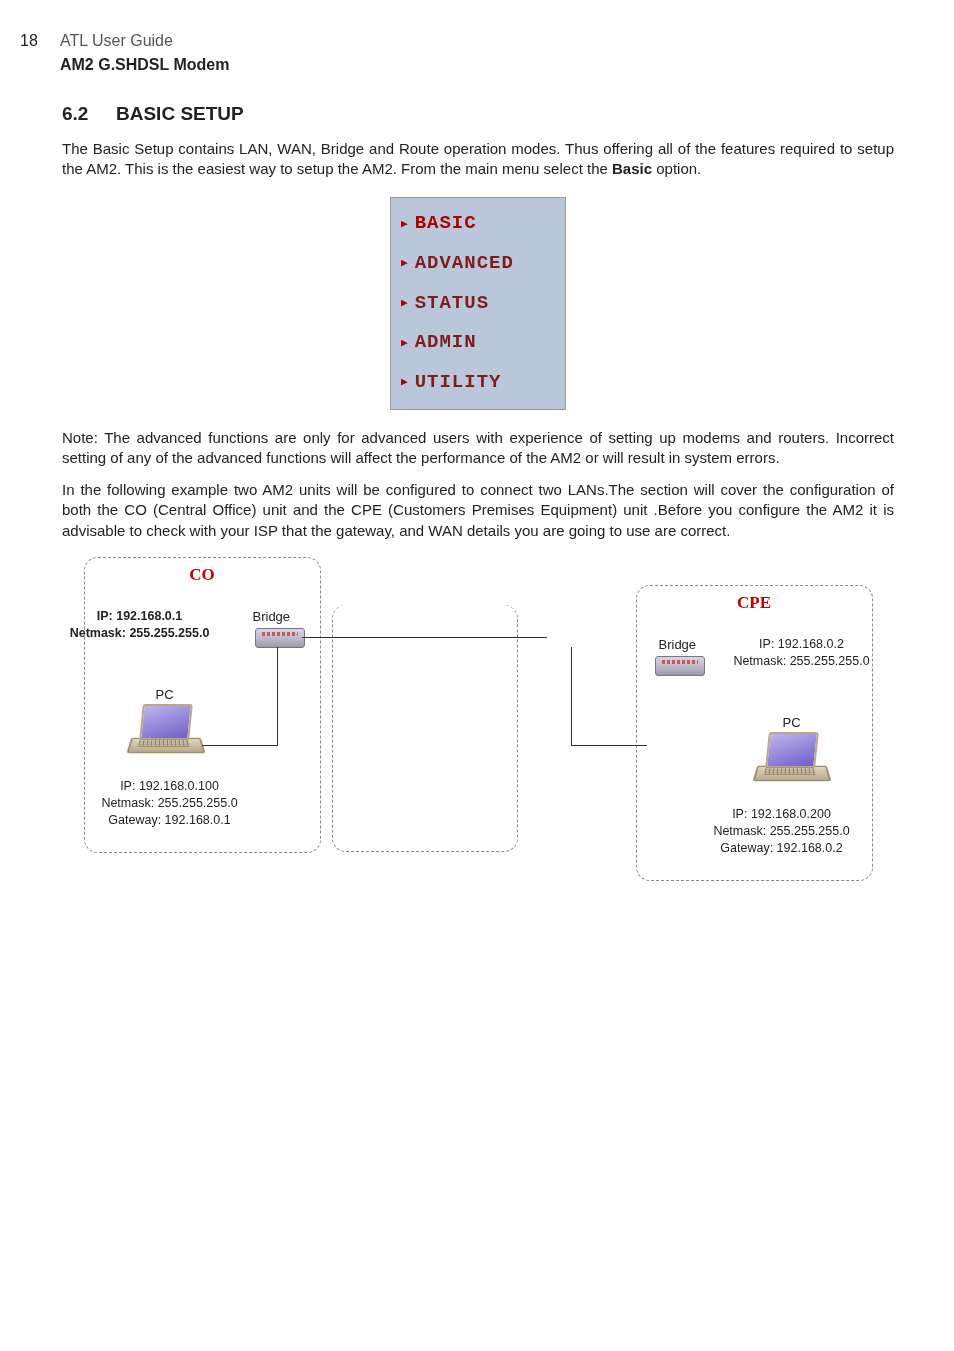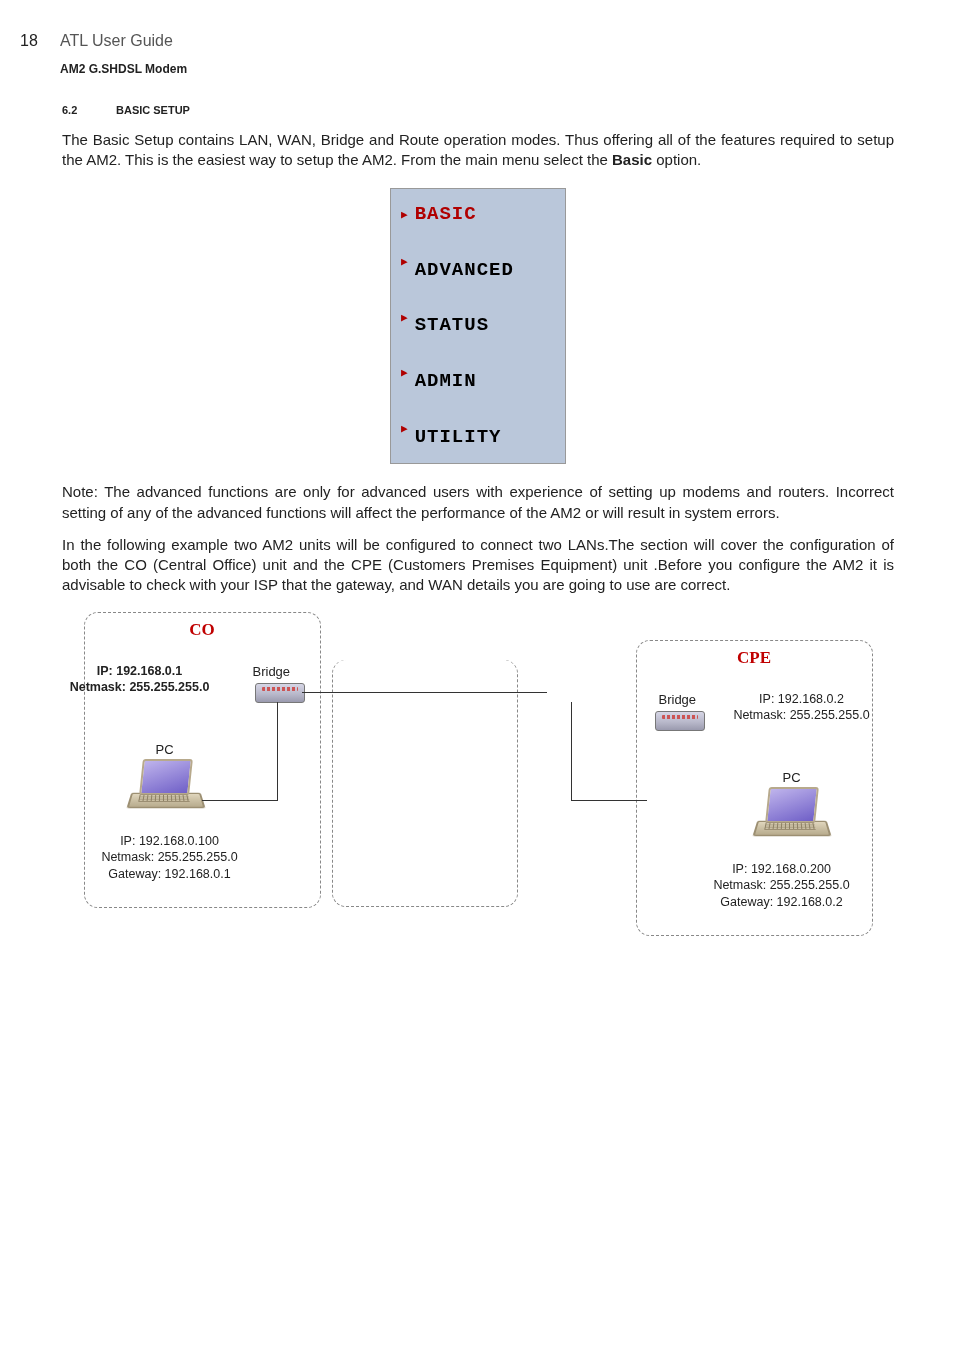--- a/index.html
+++ b/index.html
@@ -24,30 +24,30 @@
   .header-titles {
     display: inline-block;
     vertical-align: top;
   }
   .doc-title {
     font-size: 16px;
     font-weight: 300;
     color: #555;
   }
   .doc-subtitle {
-    font-size: 12px;
-    font-weight: bold;
-    margin-top: 9px;
+    font-size: 16px;
+    font-weight: bold;
+    margin-top: 2px;
   }
   .content {
     margin-left: 42px;
   }
   .section-heading {
     font-weight: bold;
-    font-size: 11px;
+    font-size: 19px;
     margin-top: 26px;
     margin-bottom: 12px;
   }
   .sec-num {
     display: inline-block;
     width: 54px;
   }
   .body-text {
     text-align: justify;
     margin: 6px 0 12px 0;
@@ -68,21 +68,21 @@
     letter-spacing: 1px;
     padding: 7px 6px 7px 10px;
     display: flex;
     align-items: center;
   }
   .menu-item .tri {
     color: #b00000;
     font-size: 11px;
     margin-right: 6px;
   }
-  .menu-blue { color: #000000; margin-top: 16px; }
+  .menu-blue { color: #7f1d1d; }
   .menu-red  { color: #b00000; }
   
   .diagram-wrap {
     margin: 16px auto 0 auto;
     width: 789px;
   }
   .diagram {
     position: relative;
     height: 300px;
   }

